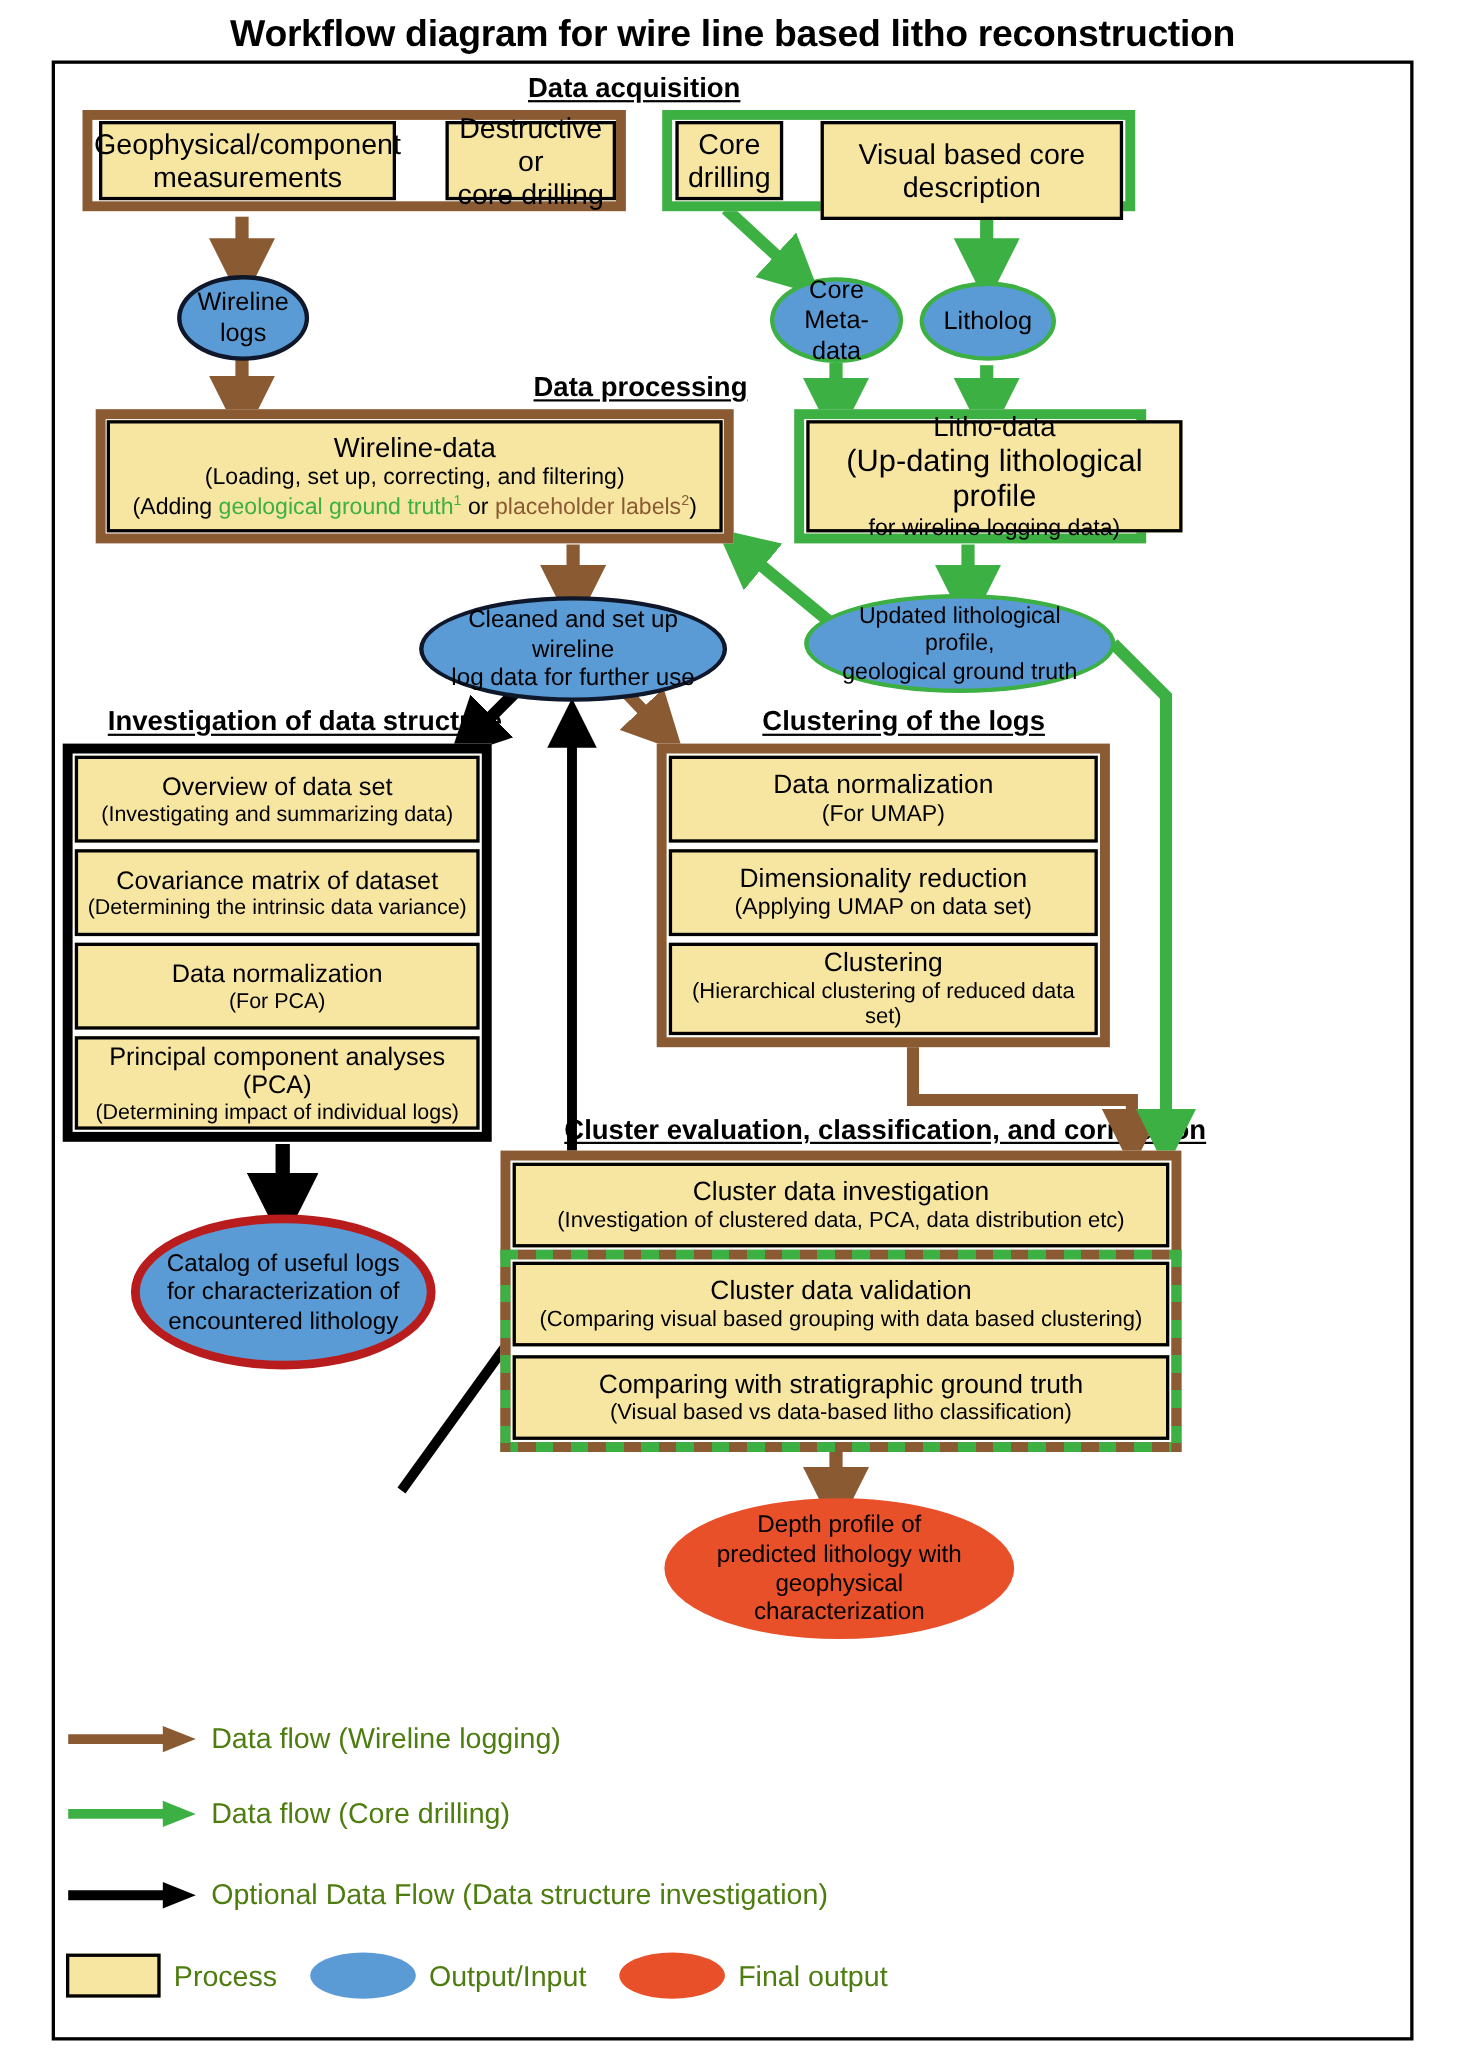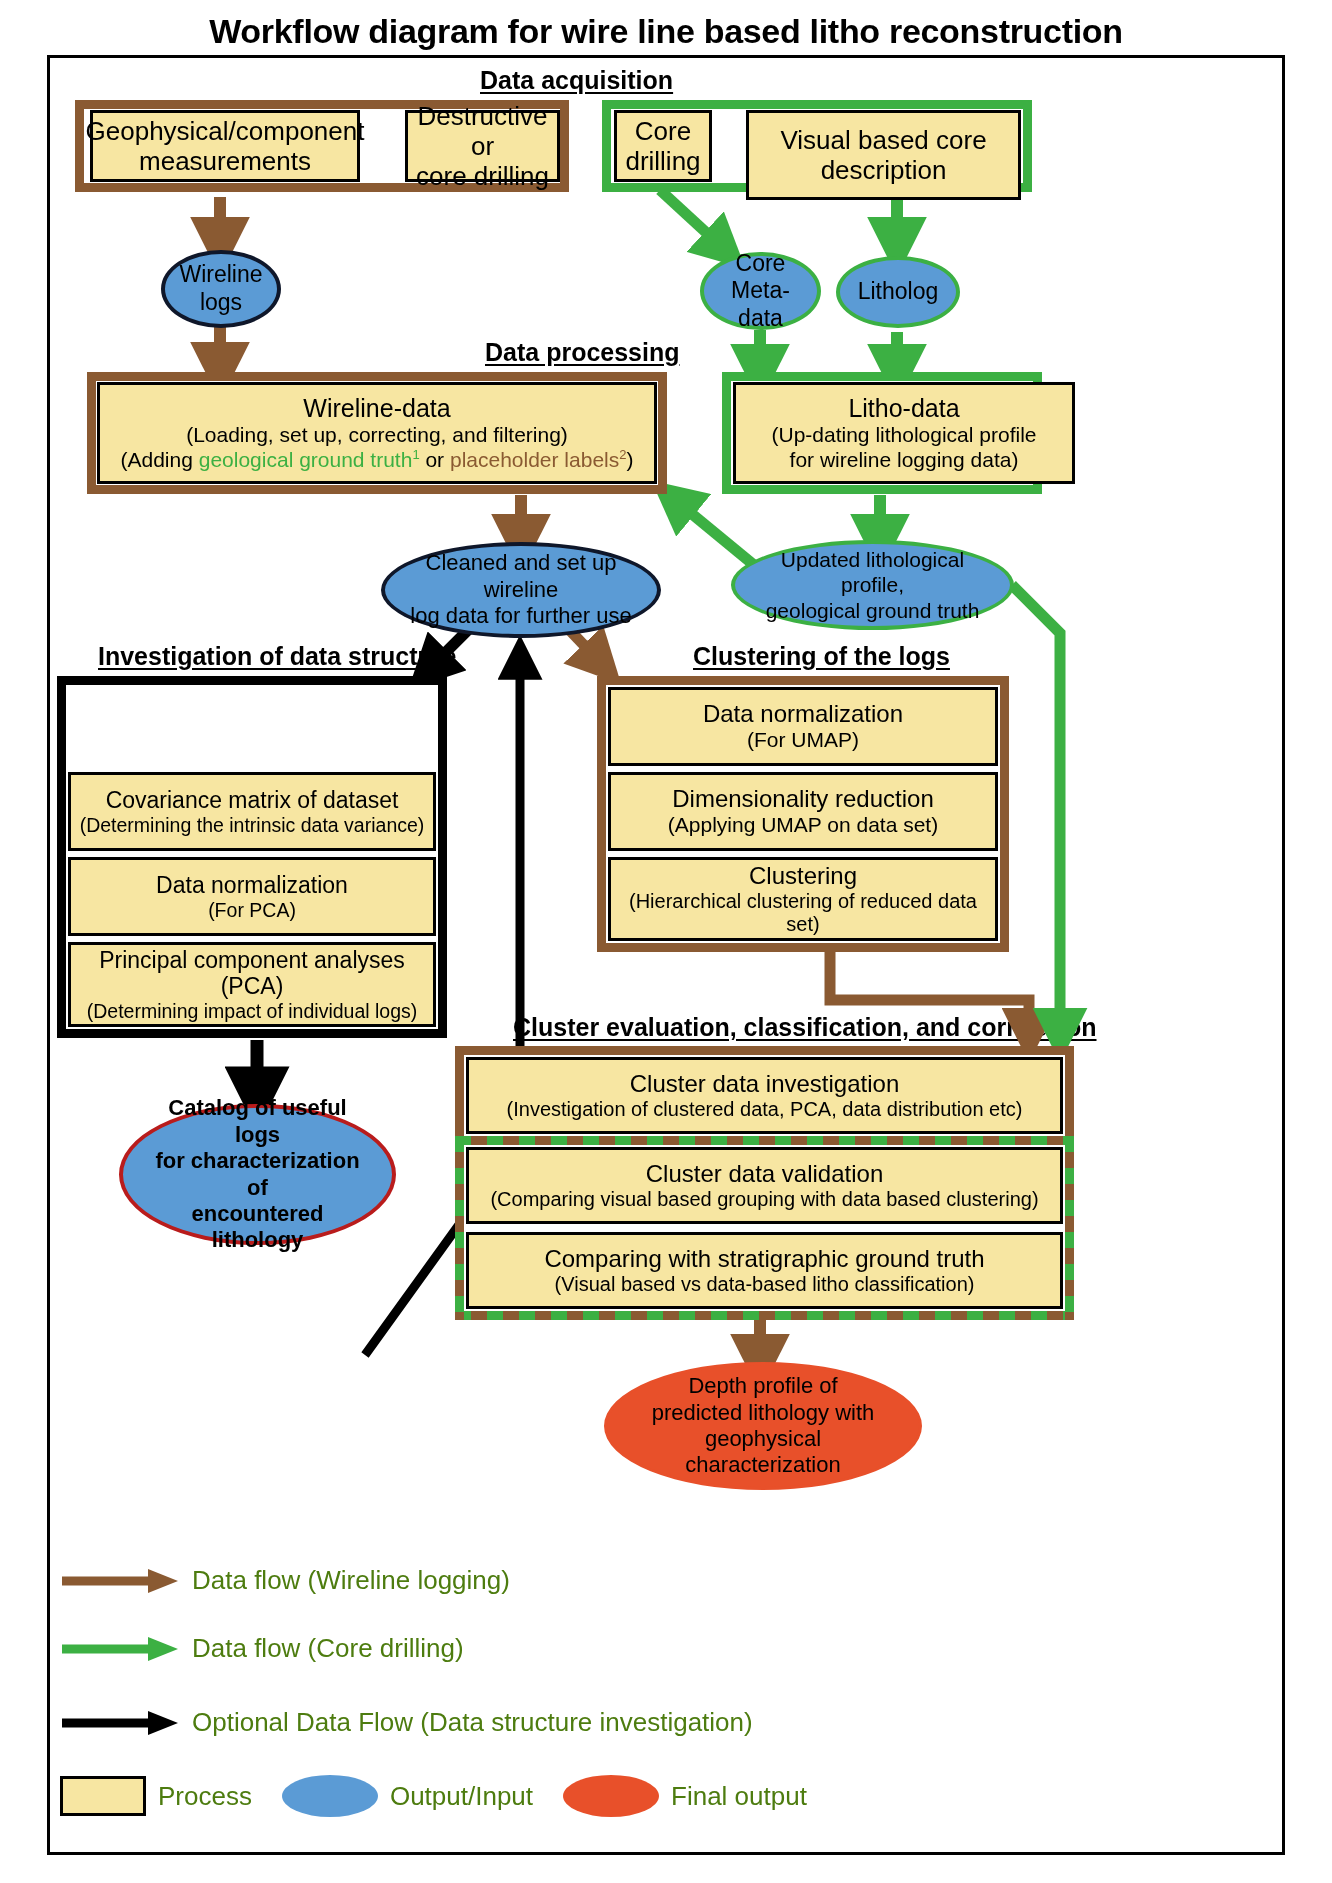--- a/index.html
+++ b/index.html
@@ -47,21 +47,21 @@
 
   
   .ell{
     position:absolute;box-sizing:border-box;border-radius:50%;
     background:#5b9bd5;display:flex;align-items:center;justify-content:center;
     text-align:center;color:#000;line-height:1.2;
   }
   .ell span{display:block;padding:0 10px;}
   .e-brown{border:4px solid #0f172a;}
   .e-green{border:4px solid #3cb043;}
-  .e-black{border:4px solid #b91c1c;font-weight:bold;}
+  .e-black{border:8px solid #b91c1c;}
   .e-red{background:#e8502a;border:3px solid #e8502a;}
 
   
   .dashwrap{position:absolute;box-sizing:border-box;pointer-events:none;}
   .dash-top,.dash-bot{
     position:absolute;left:0;right:0;height:9px;
     background:repeating-linear-gradient(90deg,#3cb043 0 16px,#8a5a32 16px 32px);
   }
   .dash-left,.dash-right{
     position:absolute;top:0;bottom:0;width:9px;
@@ -220,38 +220,42 @@
   <div class="group g-brown" style="left:87px;top:372px;width:580px;height:122px;"></div>
   <div class="pbox" style="left:97px;top:382px;width:560px;height:102px;">
     <div class="l1" style="font-size:25px">Wireline-data</div>
     <div class="l2" style="font-size:21px">(Loading, set up, correcting, and filtering)</div>
     <div class="l3" style="font-size:21px"><span>(Adding </span><span class="gt">geological ground truth</span><sup class="gt" style="font-size:13px">1</sup><span> or </span><span class="ph">placeholder labels</span><sup class="ph" style="font-size:13px">2</sup><span>)</span></div>
   </div>
 
   <div class="group g-green" style="left:722px;top:372px;width:320px;height:122px;"></div>
   <div class="pbox" style="left:733px;top:382px;width:342px;height:102px;">
     <div class="l1" style="font-size:25px">Litho-data</div>
-    <div class="l2" style="font-size:21px">(Up-dating lithological profile</div>
+    <div class="l2" style="font-size:28px">(Up-dating lithological profile</div>
     <div class="l3" style="font-size:21px">for wireline logging data)</div>
   </div>
 
   <div class="ell e-brown" style="left:381px;top:542px;width:280px;height:96px;">
     <span>
       <span style="font-size:22px;display:block">Cleaned and set up wireline</span>
       <span style="font-size:22px;display:block">log data for further use</span>
     </span>
   </div>
   <div class="ell e-green" style="left:731px;top:540px;width:283px;height:90px;">
     <span>
       <span style="font-size:21px;display:block">Updated lithological profile,</span>
       <span style="font-size:21px;display:block">geological ground truth</span>
     </span>
   </div>
 
   <div class="group g-black" style="left:57px;top:676px;width:390px;height:362px;"></div>
+  <div class="pbox sm" style="left:68px;top:687px;width:368px;height:79px;">
+    <div class="l1">Overview of data set</div>
+    <div class="l2">(Investigating and summarizing data)</div>
+  </div>
   <div class="pbox sm" style="left:68px;top:772px;width:368px;height:79px;">
     <div class="l1">Covariance matrix of dataset</div>
     <div class="l2">(Determining the intrinsic data variance)</div>
   </div>
   <div class="pbox sm" style="left:68px;top:857px;width:368px;height:79px;">
     <div class="l1">Data normalization</div>
     <div class="l2">(For PCA)</div>
   </div>
   <div class="pbox sm" style="left:68px;top:942px;width:368px;height:85px;">
     <div class="l1">Principal component analyses (PCA)</div>

